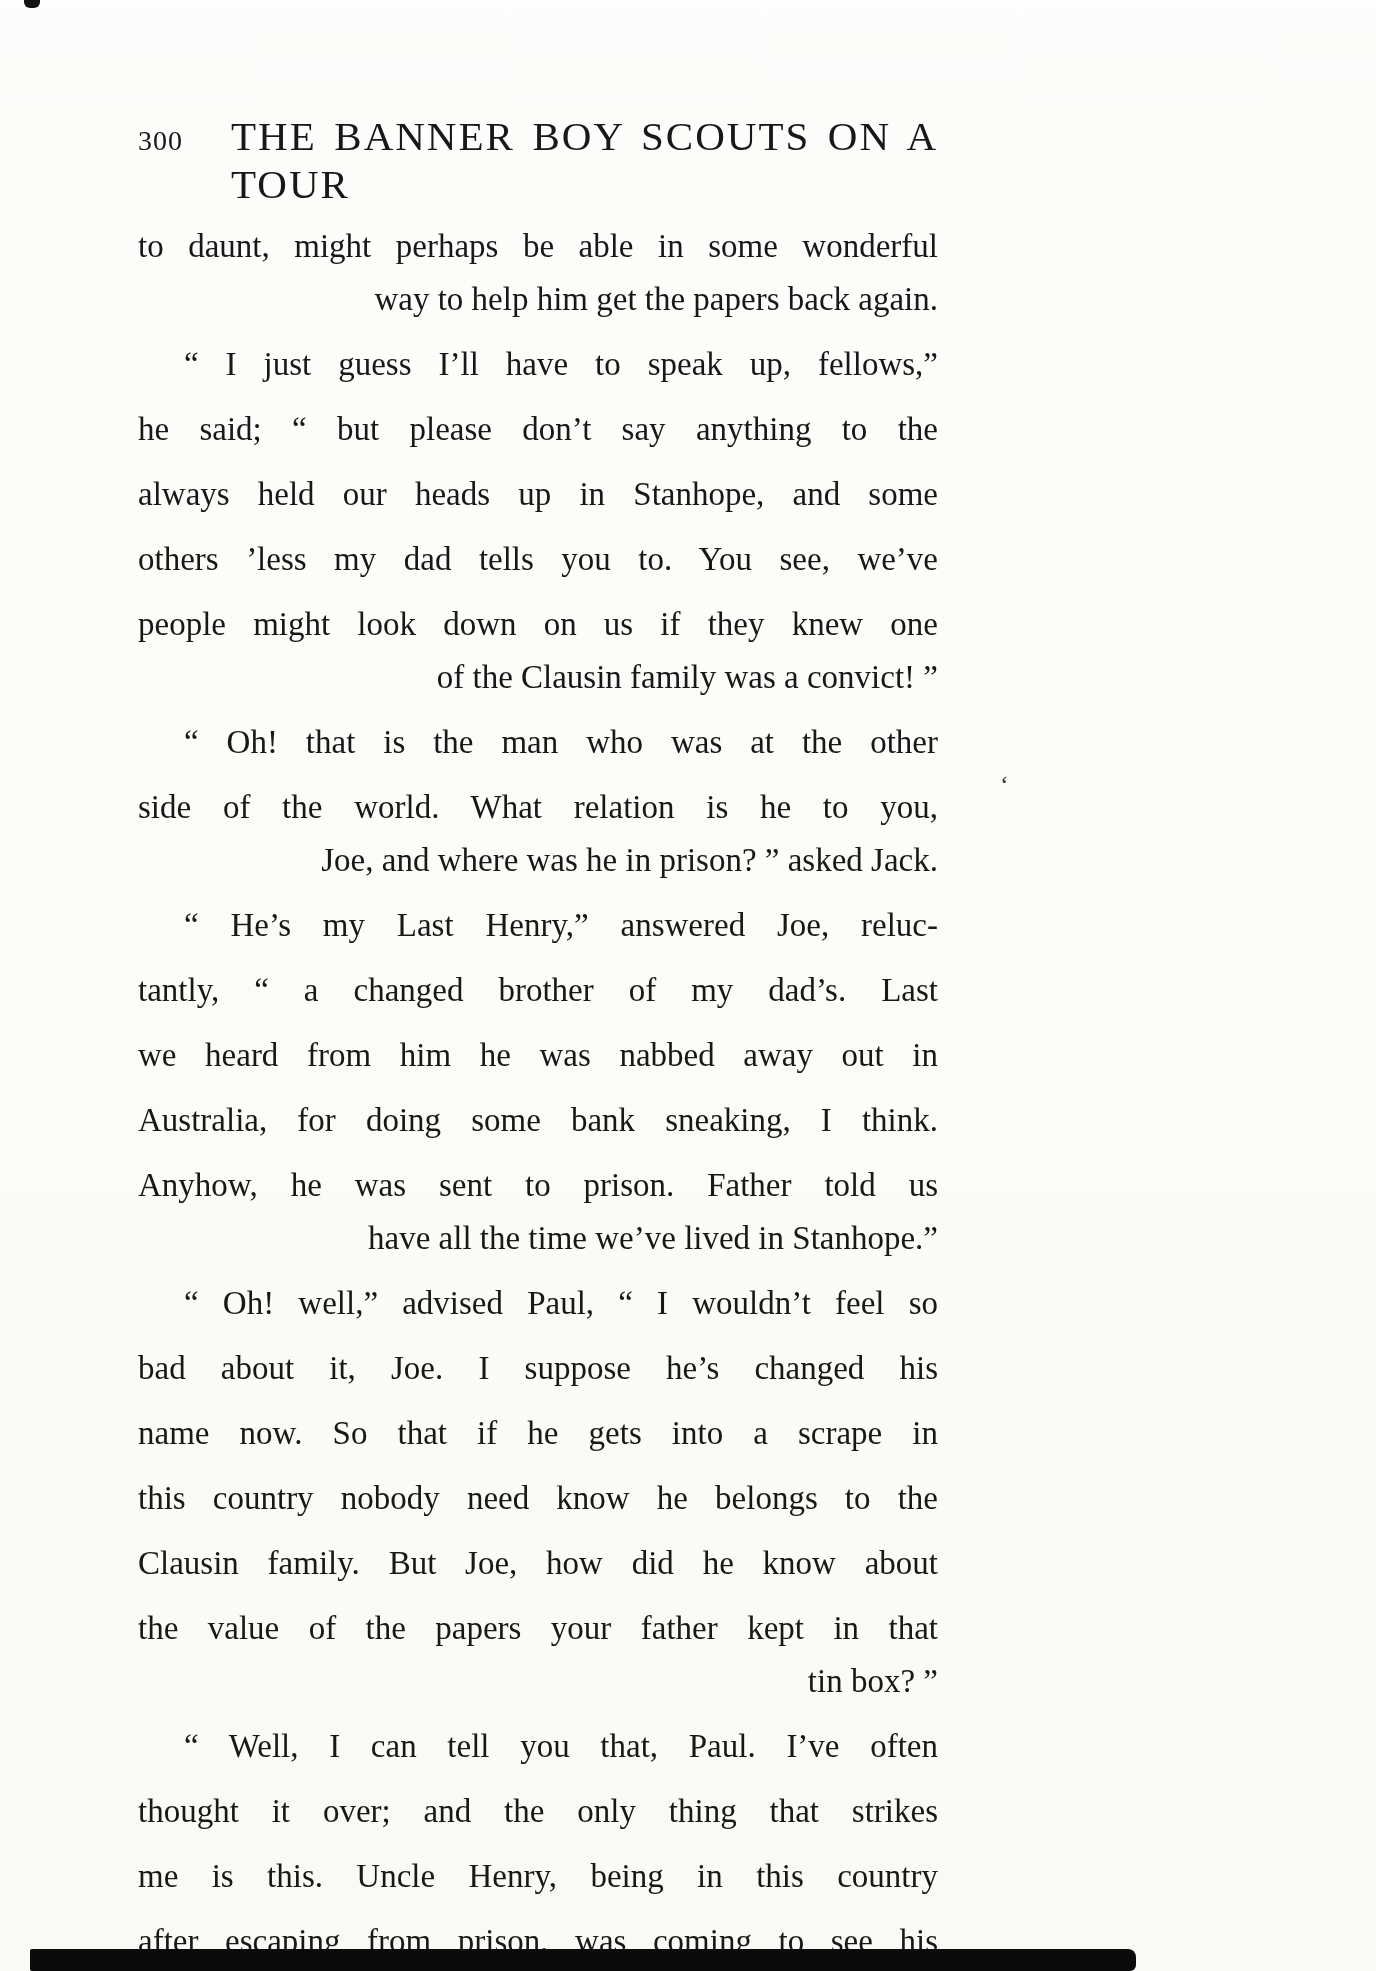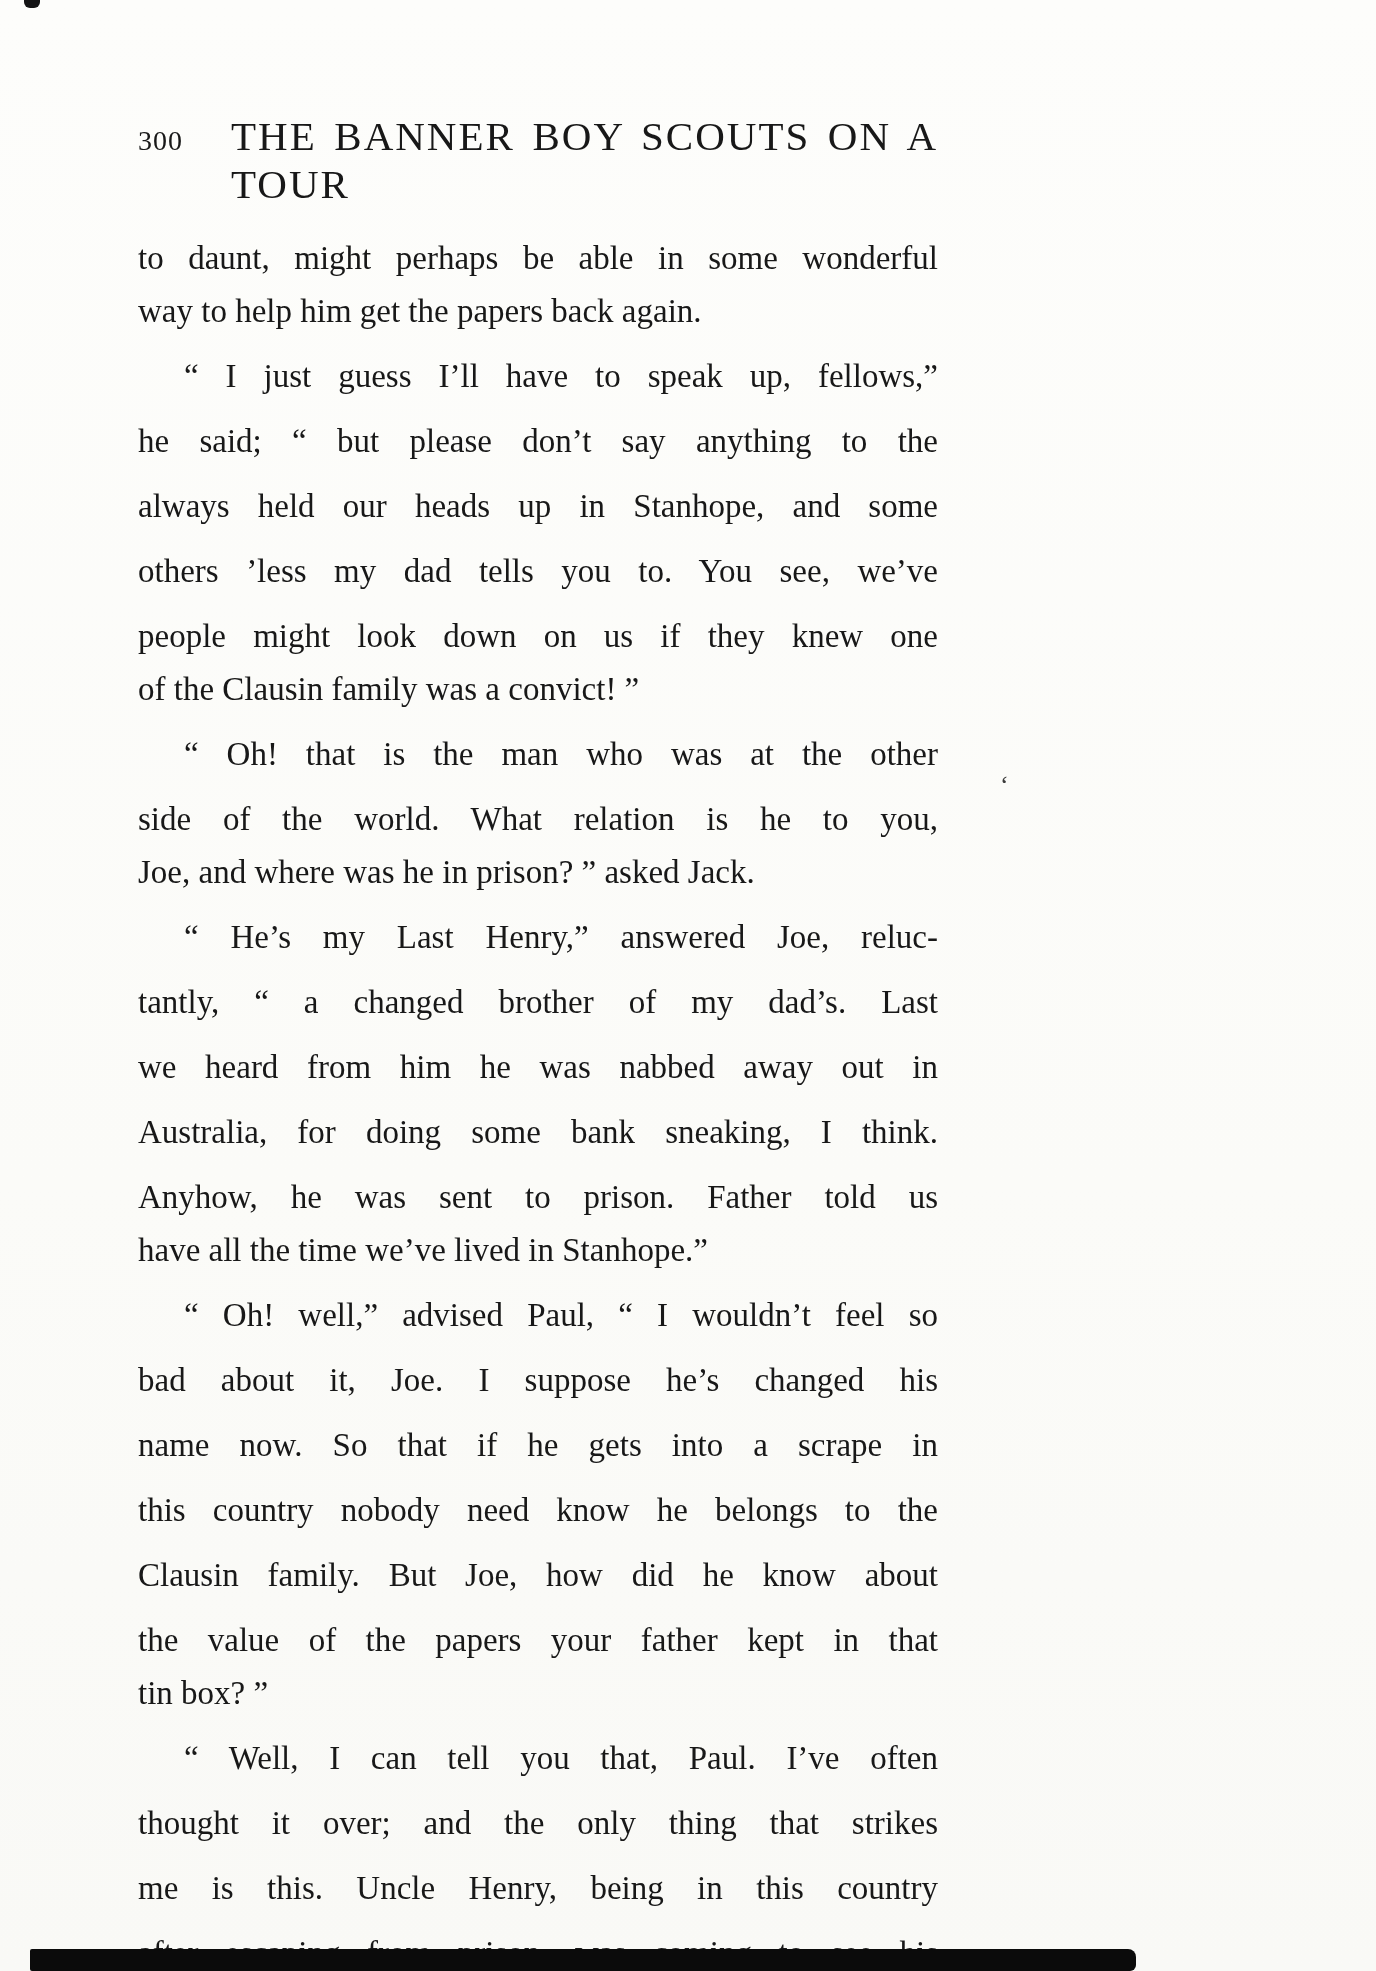--- a/index.html
+++ b/index.html
@@ -19,21 +19,21 @@
   }
   .page-inner {
     position: absolute;
     left: 138px;
     top: 112px;
     width: 800px;
   }
   .running-head {
     display: flex;
     align-items: baseline;
-    margin-bottom: 24px;
+    margin-bottom: 12px;
   }
   .pageno {
     font-size: 28px;
     letter-spacing: 1px;
     margin-right: 48px;
     white-space: nowrap;
   }
   .head-title {
     flex: 1;
     font-size: 41px;
@@ -41,21 +41,21 @@
     text-align: justify;
     text-align-last: justify;
     white-space: normal;
   }
   .body-text {
     font-size: 33px;
   }
   .paragraph { margin: 0; }
   .line {
     line-height: 53px;
-    text-align: left;
+    text-align: right;
   }
   .line.just {
     text-align: justify;
     text-align-last: justify;
     margin-top: 12px;
   }
   .line.indent {
     text-indent: 46px;
   }
   .corner-speck {

